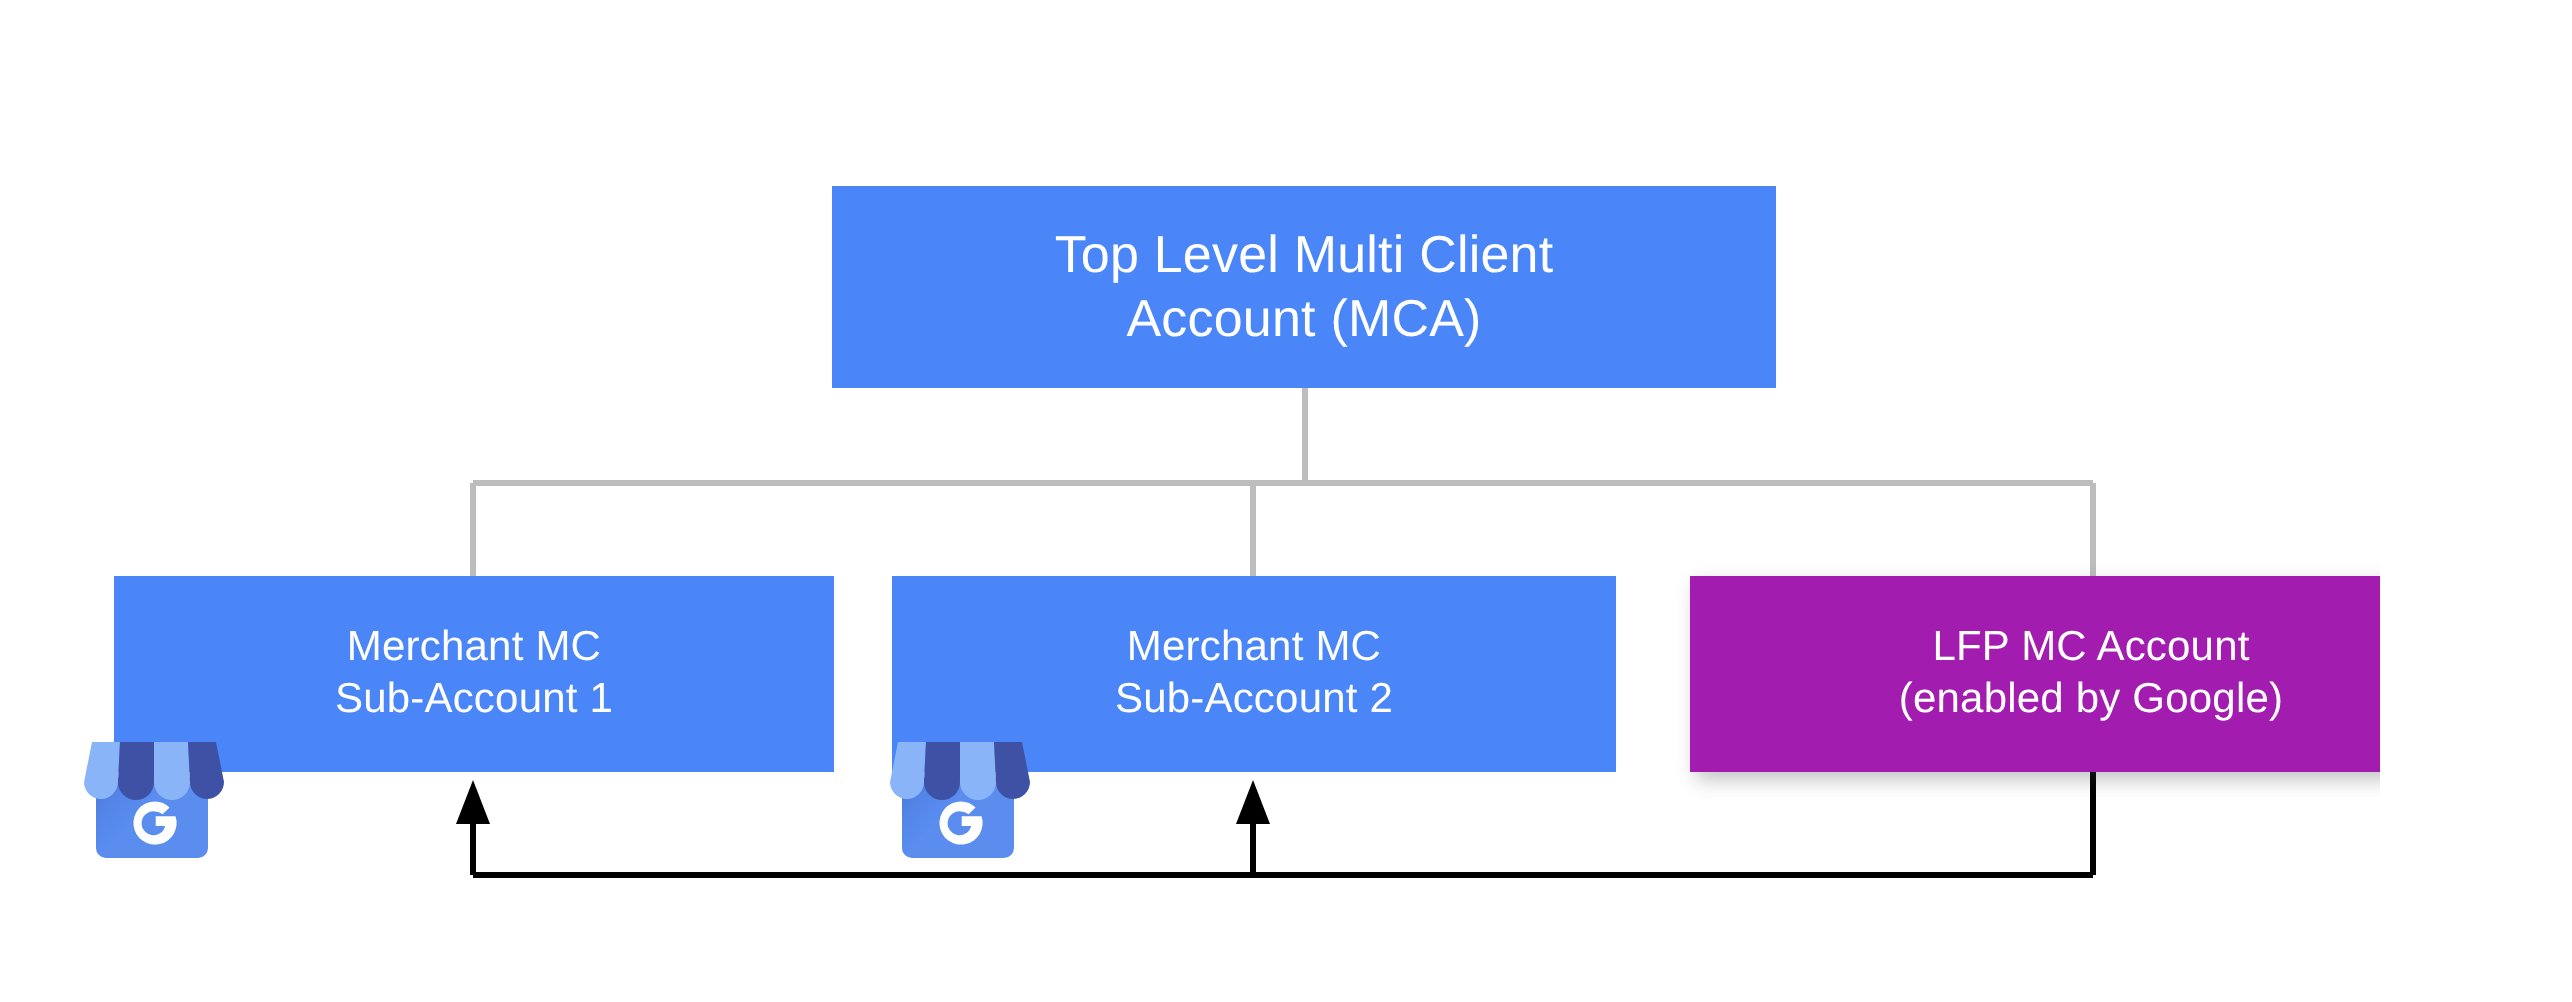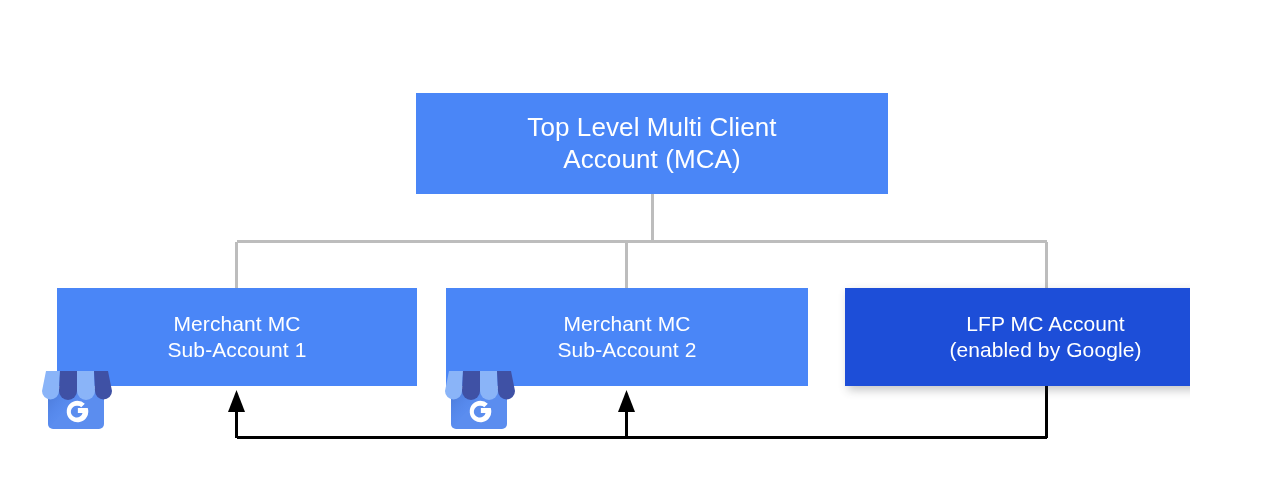--- a/index.html
+++ b/index.html
@@ -122,21 +122,21 @@
   <div class="node" id="node-sub1" style="background:#4a86f7;">
     <span class="node-label">Merchant MC
 Sub-Account 1</span>
   </div>
 
   <div class="node" id="node-sub2" style="background:#4a86f7;">
     <span class="node-label">Merchant MC
 Sub-Account 2</span>
   </div>
 
-  <div class="node" id="node-lfp" style="background:#1d4ed8;">
+  <div class="node" id="node-lfp" style="background:#a21caf;">
     <span class="node-label">LFP MC Account
 (enabled by Google)</span>
   </div>
 
   <svg class="gmb-icon" id="gmb-icon-1" viewBox="0 0 76 64" xmlns="http://www.w3.org/2000/svg">
     <defs>
       <clipPath id="gmbClip1">
           <rect x="8" y="22" width="56" height="40" rx="5" ry="5"></rect>
         </clipPath>
       <linearGradient id="gmbShade1" x1="0" y1="0" x2="1" y2="1">

